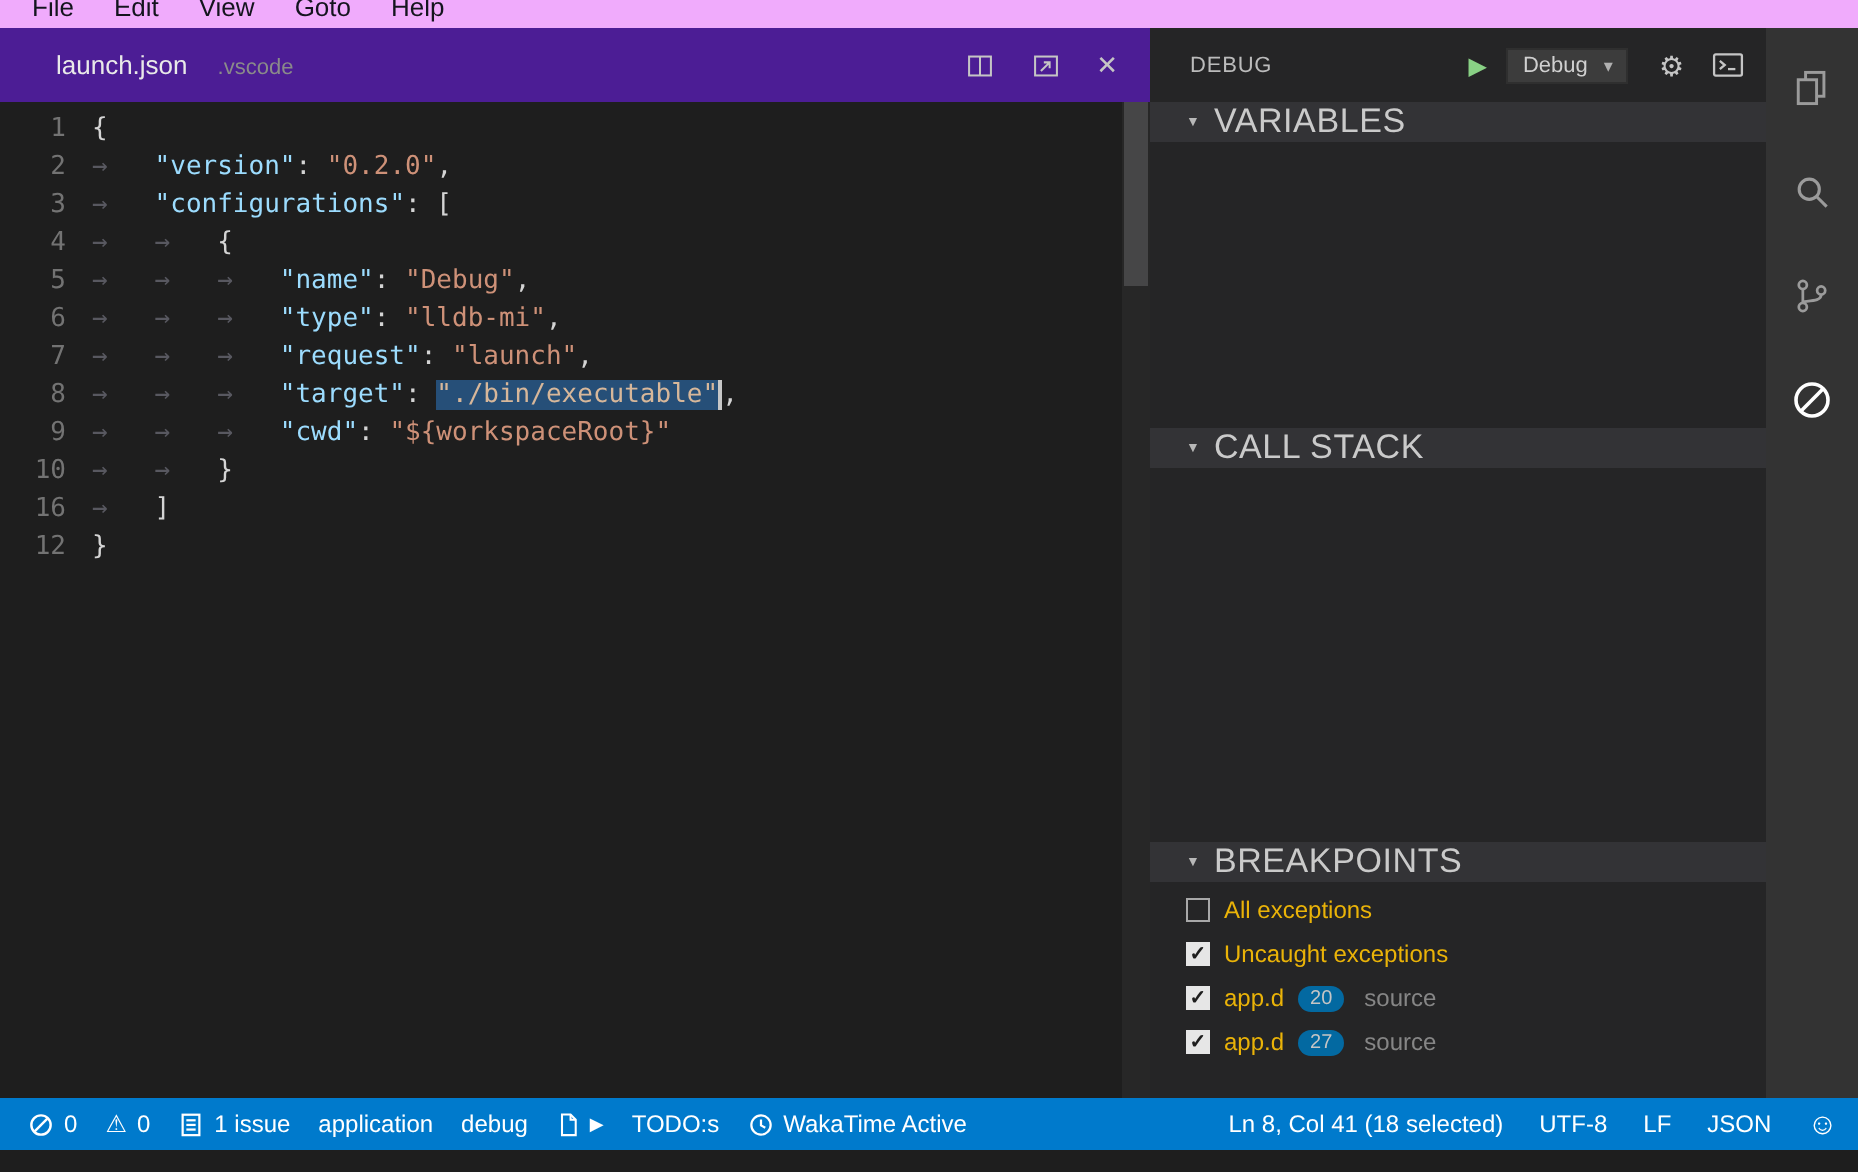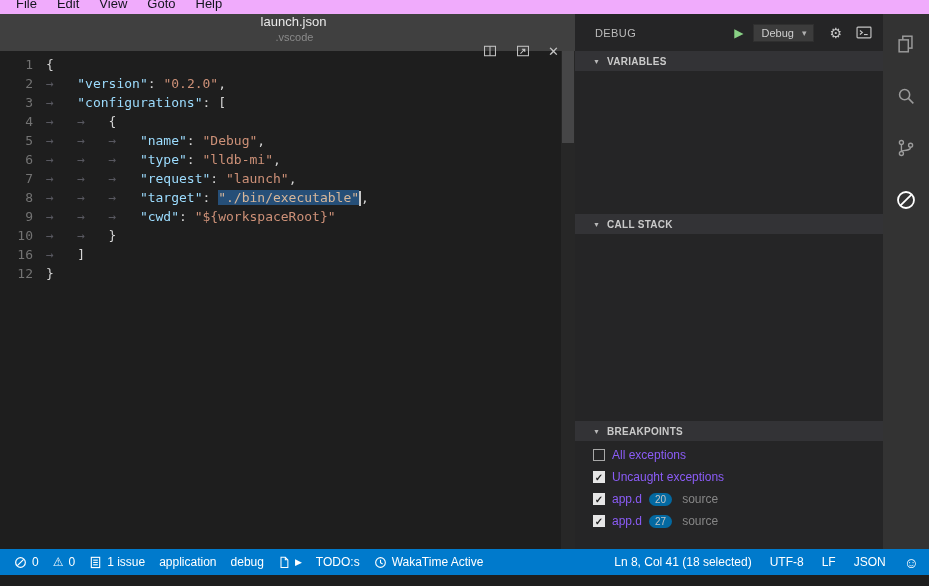--- a/index.html
+++ b/index.html
@@ -8,23 +8,23 @@
 
   
   .menubar { height: 14px; background: #f0abfc; display: flex; align-items: flex-end; padding-left: 6px; }
   .menu-item { font-size: 13px; color: #14141e; padding: 3px 10px; cursor: default; }
 
   
   .main { display: flex; height: 535px; }
   .editor-area { flex: 1; min-width: 0; position: relative; background: #1e1e1e; }
 
   
-  .title-bar { height: 37px; background: #404040; display: flex; align-items: center; padding: 0 16px 0 28px; flex-direction: column; }
+  .title-bar { height: 37px; background: #4c1d95; display: flex; align-items: center; padding: 0 16px 0 28px; }
   .filename { color: #e9e9e9; font-size: 13px; }
-  .file-detail { color: #8a8a8a; font-size: 11px; margin-left: 2px; margin-top: 2px; }
+  .file-detail { color: #8a8a8a; font-size: 11px; margin-left: 15px; margin-top: 2px; }
   .title-actions { margin-left: auto; display: flex; align-items: center; gap: 17px; color: #c5c5c5; }
   .title-actions svg { display: block; }
   .close-glyph { font-size: 13px; color: #c5c5c5; }
 
   
   .code-wrap { position: absolute; top: 37px; left: 0; right: 14px; bottom: 0;
                font-family: "DejaVu Sans Mono", monospace; font-size: 13px; padding-top: 4px; overflow: hidden; }
   .line { display: flex; height: 19px; line-height: 19px; white-space: pre; }
   .ln { flex: 0 0 46px; text-align: right; padding-right: 13px; color: #737373; }
   .code-text { white-space: pre; }
@@ -46,32 +46,32 @@
   .play-glyph { margin-left: auto; color: #89d185; font-size: 12px; cursor: pointer; }
   .config-select { margin-left: 10px; background: #3c3c3c; border: 1px solid #2f2f2f; color: #d0d0d0;
                    font-size: 11px; padding: 2px 7px; display: flex; align-items: center; gap: 8px; cursor: pointer; }
   .config-caret { font-size: 9px; color: #b0b0b0; }
   .gear-glyph { margin-left: 15px; color: #c5c5c5; font-size: 14px; cursor: pointer; }
   .console-btn { margin-left: 13px; cursor: pointer; display: flex; }
 
   .section-header { height: 20px; flex: none; background: #333336; display: flex; align-items: center;
                     padding-left: 18px; gap: 7px; }
   .section-caret { font-size: 7px; color: #b8b8b8; }
-  .section-title { font-size: 10px; font-weight: bold; color: #cacaca; letter-spacing: 0.3px; }
+  .section-title { font-size: 17px; font-weight: normal; color: #cacaca; letter-spacing: 0.3px; }
   .section-body { background: #252526; flex: none; }
   .body-variables { height: 112px; }
   .body-watch { height: 31px; }
   .body-callstack { height: 187px; }
   .body-breakpoints { height: 88px; padding-top: 3px; }
 
   .bp-row { height: 22px; display: flex; align-items: center; padding-left: 18px; gap: 7px; }
   .checkbox { width: 12px; height: 12px; border: 1px solid #a8a8a8; background: transparent; flex: none;
               font-size: 10px; font-weight: bold; color: #1e1e1e; text-align: center; line-height: 11px; cursor: pointer; }
   .checkbox.checked { background: #e6e6e6; border-color: #e6e6e6; }
-  .bp-label { font-size: 12px; color: #8b5cf6; }
+  .bp-label { font-size: 12px; color: #eab308; }
   .bp-badge { background: #0369a1; color: #c5c5c5; font-size: 10px; border-radius: 8px; padding: 1px 6px; }
   .bp-detail { color: #868686; font-size: 12px; margin-left: 3px; }
 
   
   .activitybar { width: 46px; background: #333333; padding-top: 4px; display: flex; flex-direction: column; align-items: center; }
   .activity-item { width: 46px; height: 52px; display: flex; align-items: center; justify-content: center;
                    color: #9b9b9b; cursor: pointer; }
   .activity-item.active { color: #ffffff; }
 
   

